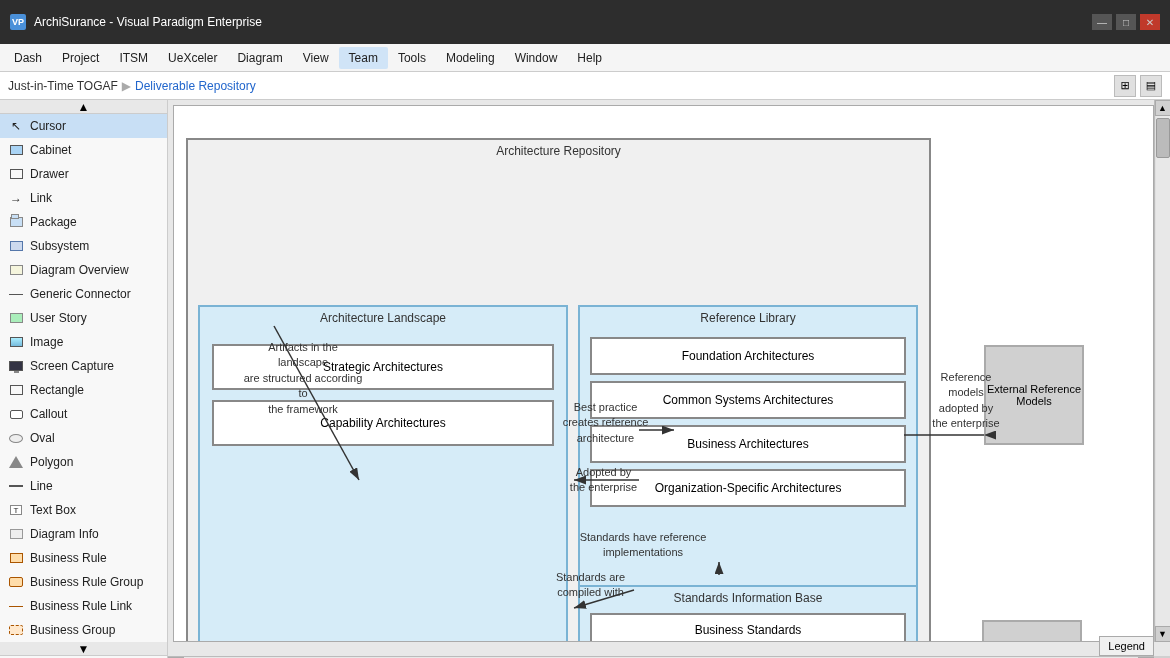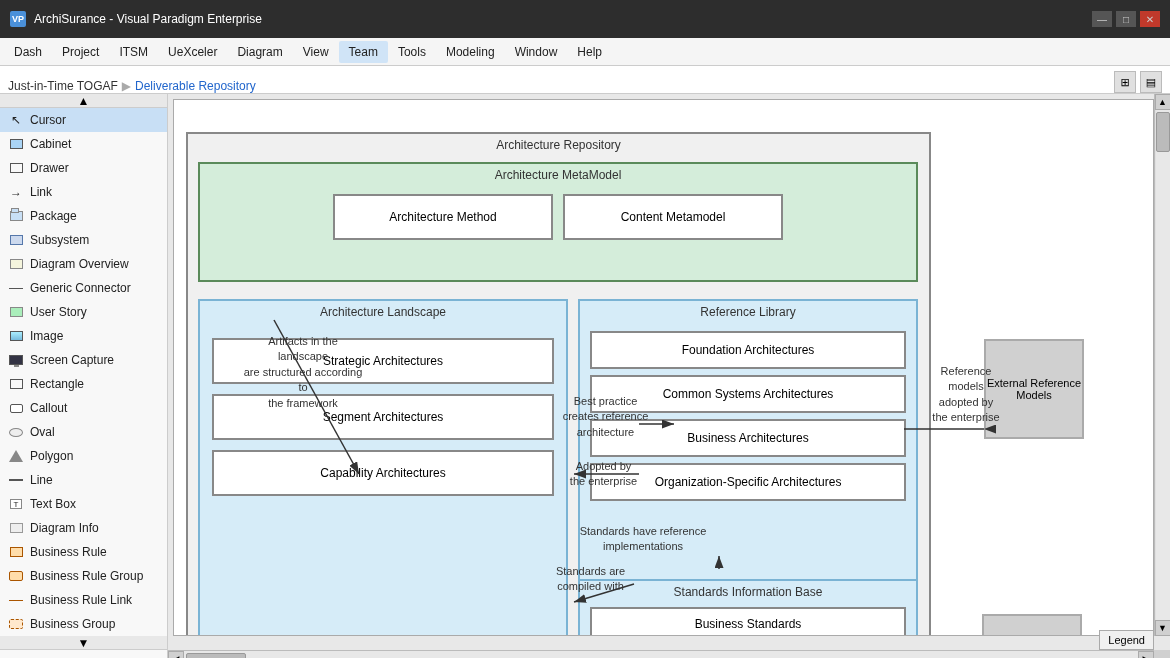--- a/index.html
+++ b/index.html
@@ -1,20 +1,20 @@
 <!DOCTYPE html>
 <html><head>
   <meta charset="utf-8">
   <style>
     * { box-sizing: border-box; margin: 0; padding: 0; }
     body { font-family: 'Segoe UI', Arial, sans-serif; font-size: 12px; background: #f0f0f0; width: 1170px; height: 658px; overflow: hidden; }
 
     
     #titlebar {
-      height: 38px;
+      height: 44px;
       background: #2d2d2d;
       display: flex;
       align-items: center;
       padding: 0 10px;
       color: #fff;
       font-size: 12px;
       justify-content: space-between;
     }
     #titlebar .title-left { display: flex; align-items: center; gap: 8px; }
     #titlebar .title-icon { width: 16px; height: 16px; background: #4a90d9; border-radius: 2px; display: flex; align-items: center; justify-content: center; font-size: 9px; color: white; font-weight: bold; }
@@ -39,21 +39,21 @@
       color: #222;
     }
     .menu-item.active { background: #d0e4f7; }
 
     
     #breadcrumb {
       height: 28px;
       background: #fff;
       border-bottom: 1px solid #ccc;
       display: flex;
-      align-items: flex-end;
+      align-items: center;
       padding: 0 8px;
       gap: 4px;
     }
     .breadcrumb-item { font-size: 12px; color: #333; }
     .breadcrumb-sep { color: #aaa; font-size: 12px; }
     .breadcrumb-active { color: #2266cc; font-weight: 500; }
     .breadcrumb-icons { margin-left: auto; display: flex; gap: 4px; }
     .bc-icon { width: 22px; height: 22px; background: #e0e0e0; border: 1px solid #bbb; display: flex; align-items: center; justify-content: center; font-size: 11px; cursor: pointer; }
 
     
@@ -601,40 +601,26 @@
       </div>
       <div class="scroll-btn">▶</div>
     </div>
 
     <div id="canvas">
       <div class="diagram-container">
 
         <div class="arch-repo">
           <div class="arch-repo-label">Architecture Repository</div>
 
-          <div class="arch-meta">
-            <div class="arch-meta-label">Architecture MetaModel</div>
-            <div class="arch-meta-inner">
-              <div class="arch-method-box">
-                <span>Architecture Method</span>
-              </div>
-              <div class="content-meta-box">
-                <span>Content Metamodel</span>
-              </div>
-            </div>
-          </div>
 
           <div class="arch-landscape">
             <div class="arch-landscape-label">Architecture Landscape</div>
             <div class="landscape-boxes">
               <div class="landscape-box">
                 <span>Strategic Architectures</span>
-              </div>
-              <div class="landscape-box">
-                <span>Segment Architectures</span>
               </div>
               <div class="landscape-box">
                 <span>Capability Architectures</span>
               </div>
             </div>
           </div>
 
           <div class="ref-library">
             <div class="ref-library-label">Reference Library</div>
             <div class="ref-library-boxes">

